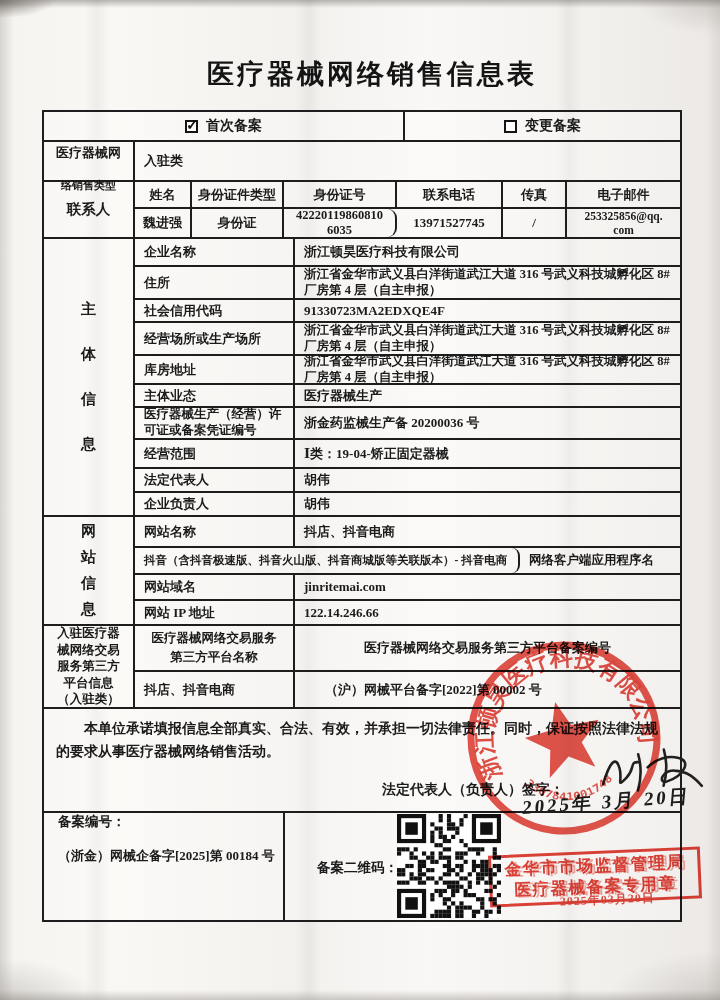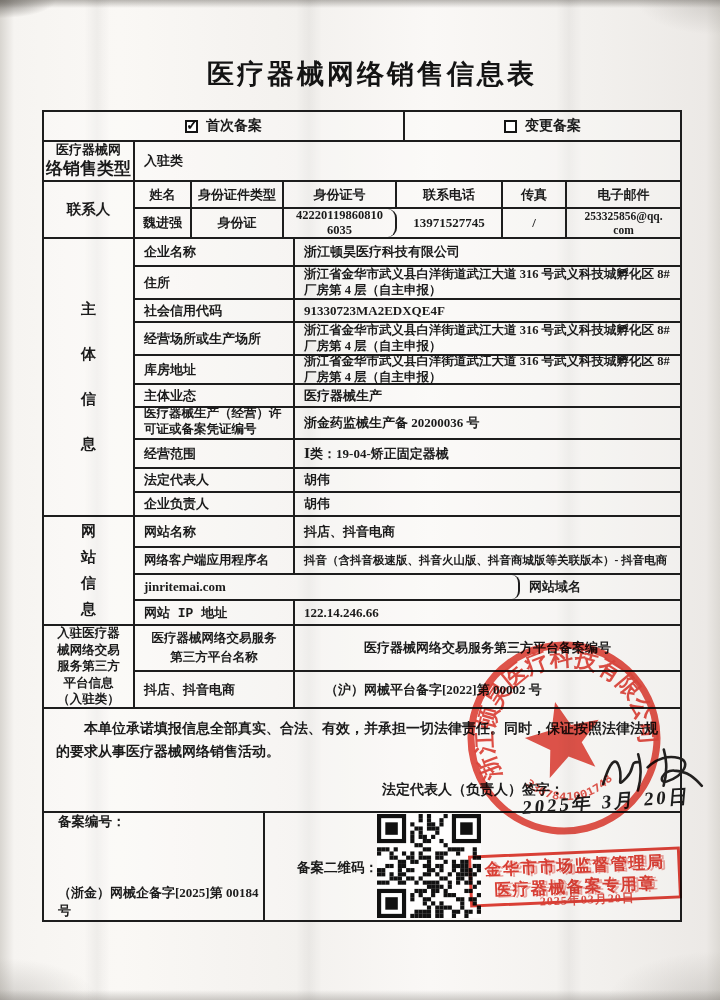--- a/index.html
+++ b/index.html
@@ -33,41 +33,41 @@
     display:flex;flex-direction:column;
     background:rgba(255,255,255,.25);
   }
   .row{display:flex;flex-direction:row;box-sizing:border-box;border-bottom:2px solid #1d1d1d;min-height:0;}
   .row:last-child{border-bottom:none;}
   .cell{box-sizing:border-box;border-right:2px solid #1d1d1d;display:flex;align-items:center;min-width:0;}
   .cell:last-child{border-right:none;}
   .c{justify-content:center;text-align:center;}
   .lbl{font-weight:700;font-size:13px;}
   .val{font-weight:700;font-size:13px;padding-left:9px;border-radius:8px;}
-  .pad{padding-left:9px;padding-right:4px;font-family:Liberation Mono, monospace;}
+  .pad{padding-left:9px;padding-right:4px;}
   .side{width:91px;flex:none;flex-direction:column;justify-content:center;align-items:center;font-weight:700;font-size:14.5px;}
   .sub{flex:1;display:flex;flex-direction:column;min-width:0;}
   .subrow{display:flex;flex-direction:row;box-sizing:border-box;border-bottom:2px solid #1d1d1d;min-height:0;}
   .subrow:last-child{border-bottom:none;justify-content:center;}
   .labcol{width:160px;flex:none;}
   .valcol{flex:1;}
-  .wrap{display:block;line-height:1.3;}
+  .wrap{display:block;line-height:1.3;margin-top:16px;}
   .checkbox{display:inline-block;width:13px;height:13px;border:2px solid #141414;box-sizing:border-box;
     vertical-align:-2px;margin-right:8px;position:relative;background:#fff;}
   .checkbox.checked::after{content:"✓";position:absolute;left:-1px;top:-6px;font-size:15px;font-weight:700;color:#111;}
   .vert{display:flex;flex-direction:column;align-items:center;}
   
   .decl{position:relative;display:block;padding:6px 12px 0 12px;box-sizing:border-box;}
   .decl p{margin:2px 0 0 0;text-indent:2em;font-size:14px;font-weight:700;line-height:1.65;}
   .signline{position:absolute;left:338px;top:72px;font-size:14px;font-weight:700;}
   .hand-date{position:absolute;left:478px;top:80px;font-size:19px;font-weight:700;color:#1d1d1d;
     transform:rotate(-4deg) skewX(-9deg);letter-spacing:3px;white-space:nowrap;}
   .signature{position:absolute;left:552px;top:36px;}
   
-  .fcell1{flex:none;width:221px;flex-direction:column;align-items:flex-start;justify-content:space-between;padding-left:14px;}
+  .fcell1{flex:none;width:241px;flex-direction:column;align-items:flex-start;justify-content:flex-start;padding-left:14px;}
   .fcell1 .l1{font-size:13.5px;font-weight:700;margin-bottom:16px;}
   .fcell1 .l2{font-size:13px;font-weight:700;}
   .fcell2{flex:1;position:relative;overflow:visible;}
   .qrlabel{position:absolute;left:32px;top:46px;font-size:13.5px;font-weight:700;}
   .qr{position:absolute;left:112px;top:1px;}
   
   .stamp-round{position:absolute;left:462px;top:636px;width:204px;height:204px;
     mix-blend-mode:multiply;opacity:.9;transform:rotate(-14deg);pointer-events:none;}
   .stamp-rect{position:absolute;left:204px;top:38px;width:212px;height:52px;
     border:3px solid #de3227;box-sizing:border-box;transform:rotate(-2.5deg);
@@ -97,21 +97,21 @@
       </div>
       <div class="cell c" style="flex:1">
         <span class="checkbox"></span>
         <span class="lbl" style="font-size:14px">变更备案</span>
       </div>
     </div>
 
     <div class="row" style="flex:0 0 40px">
       <div class="cell side vert">
         <span class="wrap lbl" style="font-size:13px">医疗器械网</span>
-        <span class="wrap lbl" style="font-size:17px">络销售类型</span>
+        <span class="wrap lbl" style="font-size:11px">络销售类型</span>
       </div>
       <div class="cell val" style="flex:1">入驻类</div>
     </div>
 
     <div class="row" style="flex:0 0 57px">
       <div class="cell side">联系人</div>
       <div class="sub">
         <div class="subrow" style="flex:0 0 27px">
           <div class="cell c lbl" style="flex:0 0 57px">姓名</div>
           <div class="cell c lbl" style="flex:0 0 92px">身份证件类型</div>
@@ -188,26 +188,26 @@
         <span>站</span>
         <span>信</span>
         <span>息</span>
       </div>
       <div class="sub">
         <div class="subrow" style="flex:0 0 31px">
             <div class="cell labcol lbl pad">网站名称</div>
             <div class="cell valcol val">抖店、抖音电商</div>
           </div>
         <div class="subrow" style="flex:0 0 27px">
+            <div class="cell valcol val" style="font-size:11.5px;white-space:nowrap">抖音（含抖音极速版、抖音火山版、抖音商城版等关联版本）- 抖音电商</div>
             <div class="cell labcol lbl pad" style="font-size:12.5px">网络客户端应用程序名</div>
-            <div class="cell valcol val" style="font-size:11.5px;white-space:nowrap">抖音（含抖音极速版、抖音火山版、抖音商城版等关联版本）- 抖音电商</div>
           </div>
         <div class="subrow" style="flex:0 0 26px">
+            <div class="cell labcol lbl pad">网站域名</div>
             <div class="cell valcol val">jinritemai.com</div>
-            <div class="cell labcol lbl pad">网站域名</div>
           </div>
         <div class="subrow" style="flex:1">
             <div class="cell labcol lbl pad">网站 IP 地址</div>
             <div class="cell valcol val">122.14.246.66</div>
           </div>
       </div>
     </div>
 
     <div class="row" style="flex:0 0 83px">
       <div class="cell side vert" style="font-size:12.5px;line-height:1.32">

